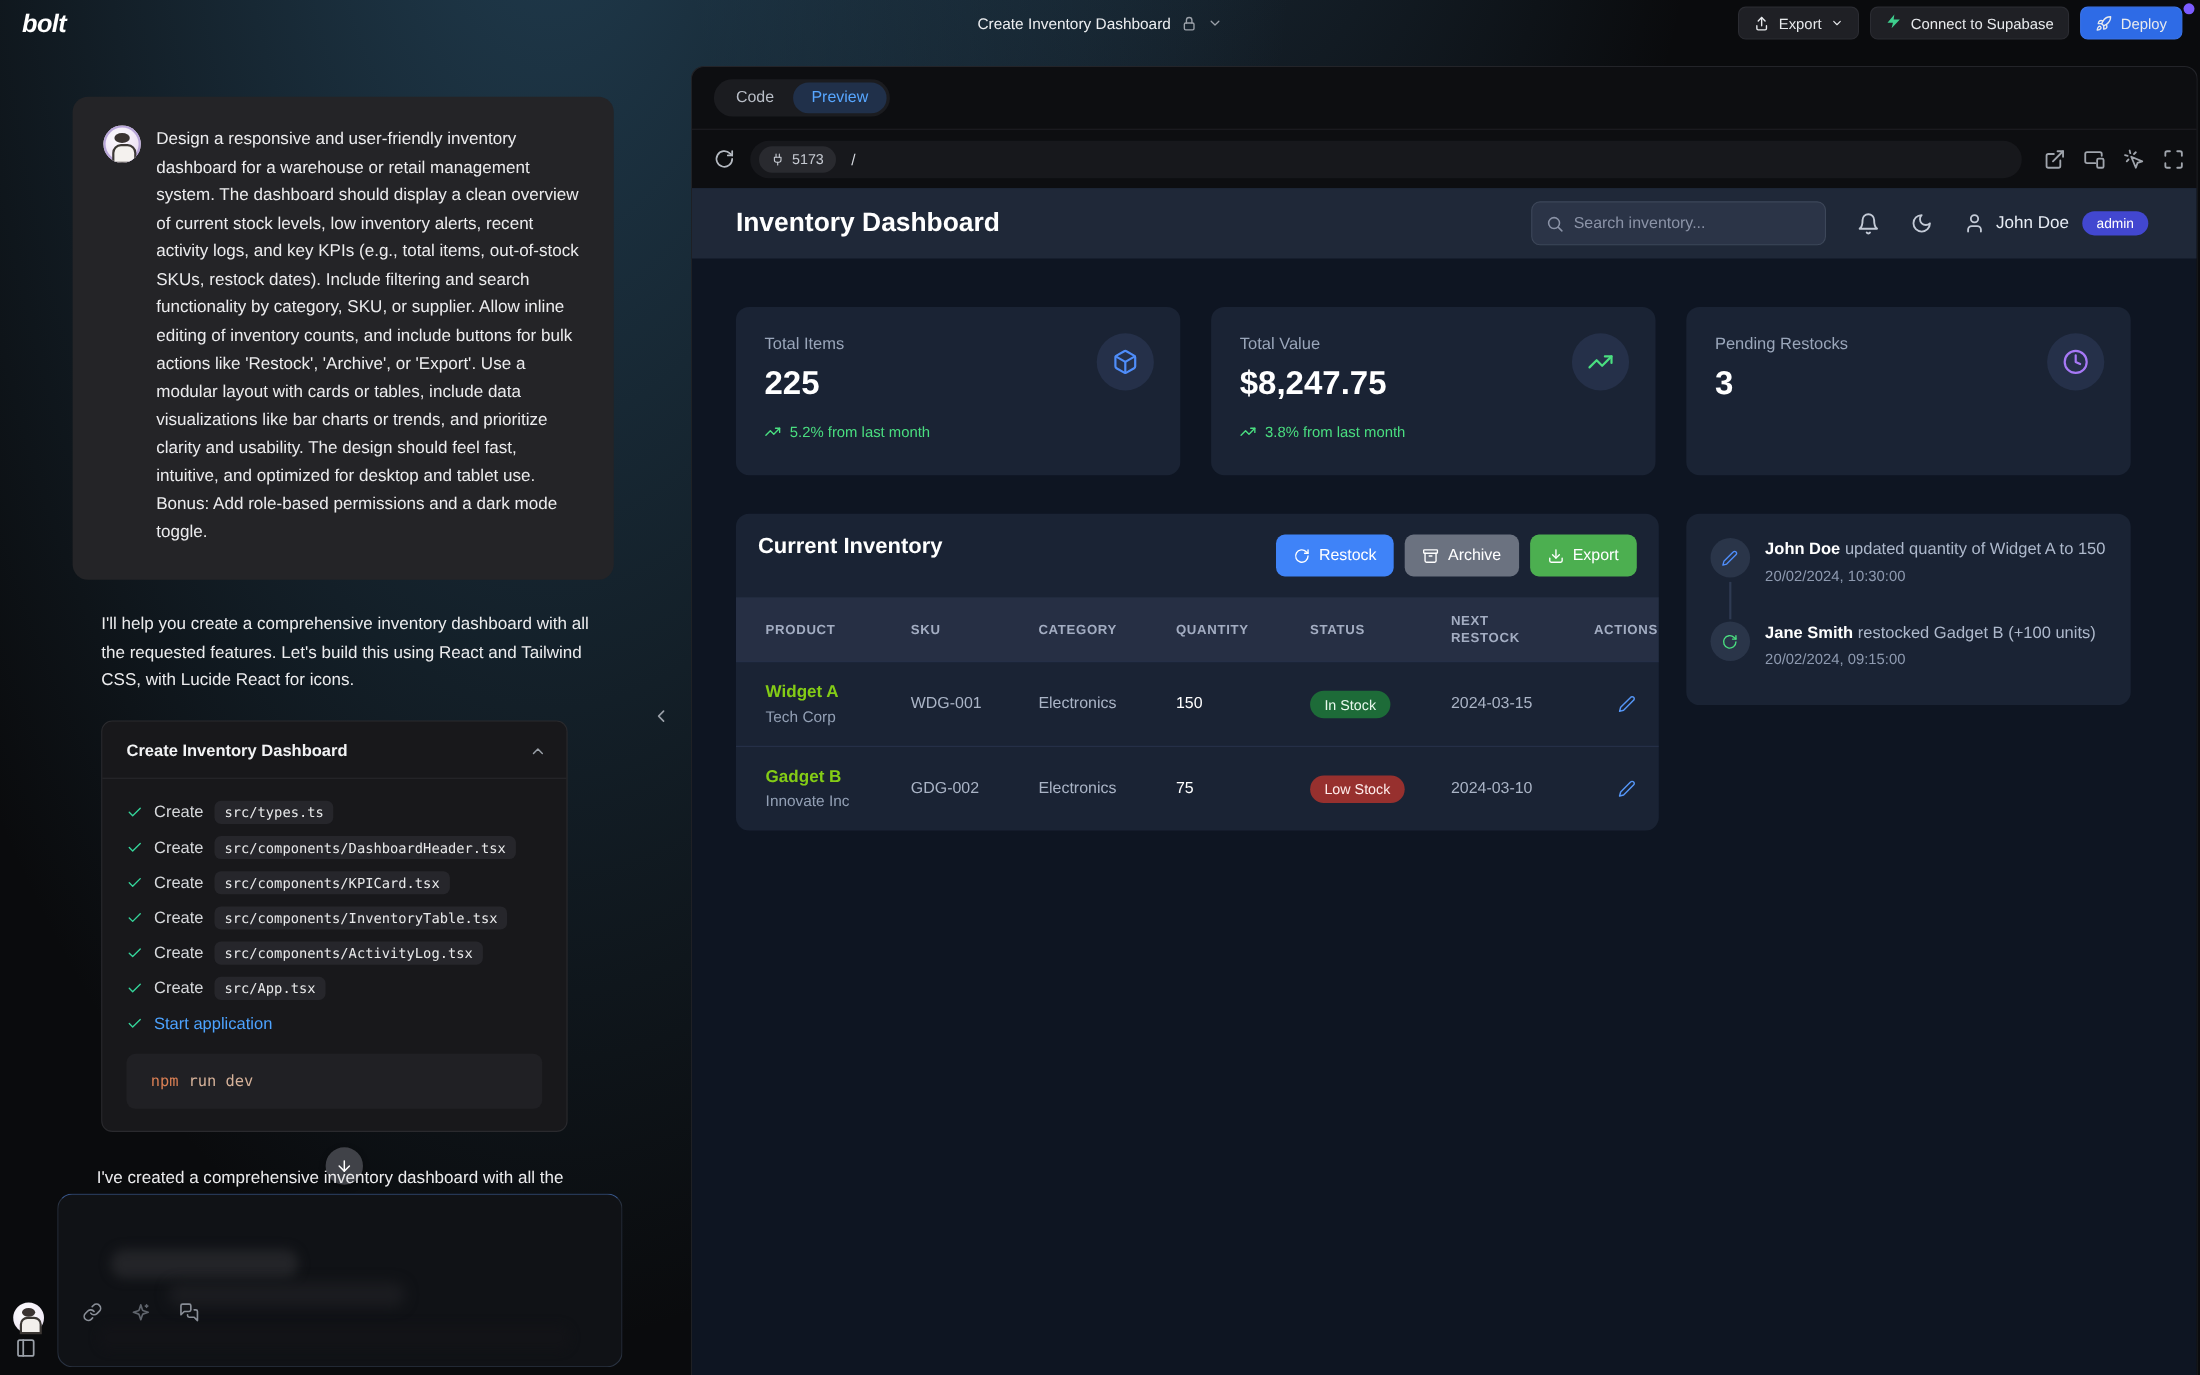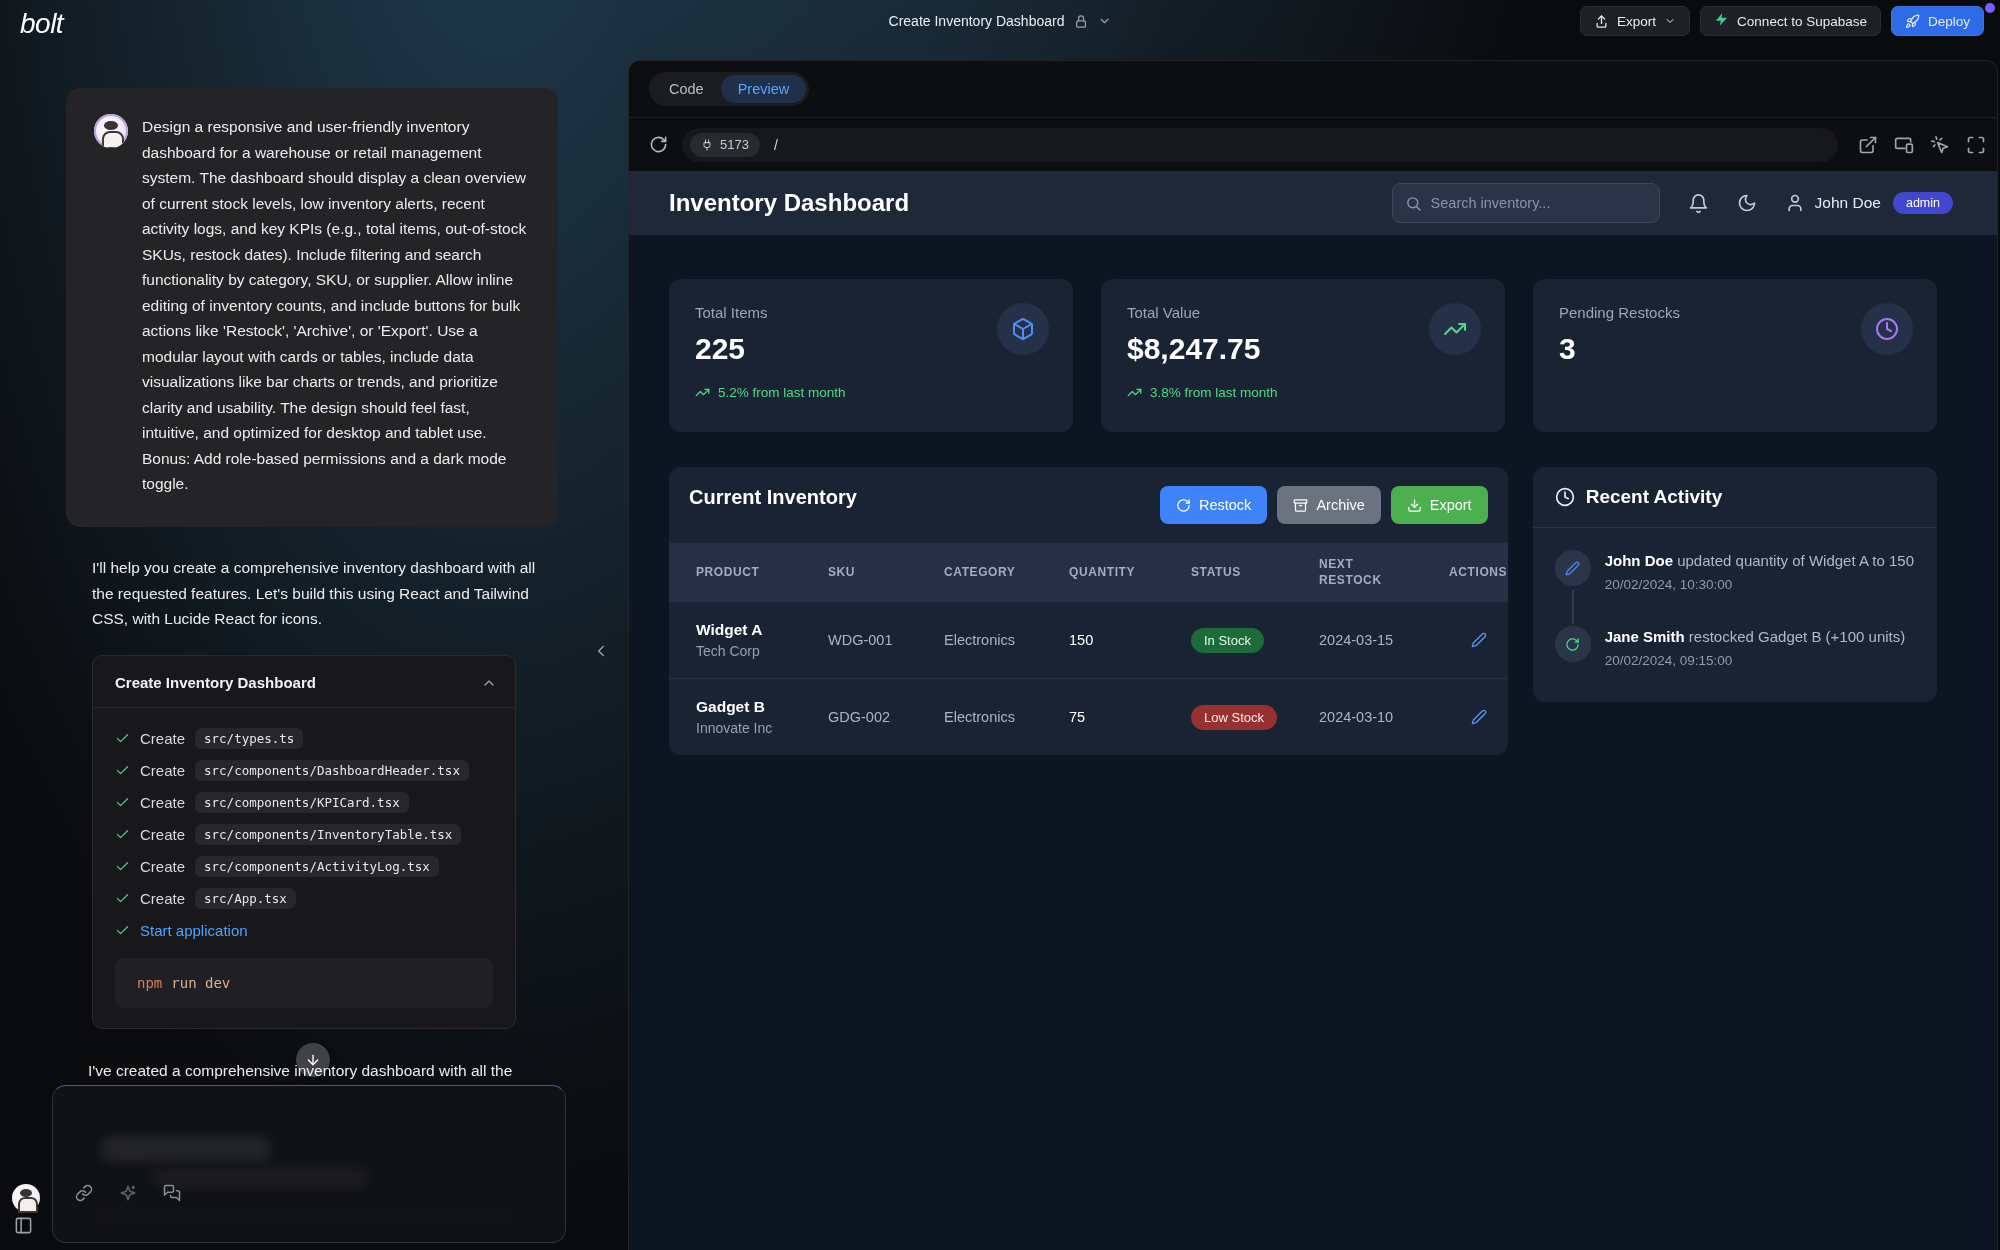--- a/index.html
+++ b/index.html
@@ -7,21 +7,21 @@
   body { font-family:"Liberation Sans","DejaVu Sans",sans-serif; color:#e5e7eb; }
   .stage { position:relative; width:2000px; height:1250px;
     background:
       radial-gradient(55% 190% at 25% -20%, rgba(52,104,138,.55) 0%, rgba(52,104,138,0) 62%),
       radial-gradient(42% 150% at 54% -40%, rgba(64,118,160,.33) 0%, rgba(64,118,160,0) 60%),
       #0a0b0d; }
   svg.ic { fill:none; stroke:currentColor; stroke-width:2; stroke-linecap:round; stroke-linejoin:round; display:block; }
 
   
   .topbar { position:absolute; left:0; top:0; width:2000px; height:42px; }
-  .logo { position:absolute; left:20px; top:8px; font-size:28px; font-weight:400; font-style:italic; color:#fff; letter-spacing:-.5px;text-align:right; }
+  .logo { position:absolute; left:20px; top:8px; font-size:23px; font-weight:700; font-style:italic; color:#fff; letter-spacing:-.5px;text-align:right; }
   .tb-center { position:absolute; left:50%; top:0; height:42px; transform:translateX(-50%); display:flex; align-items:center; gap:9px; color:#eceef1; }
   .tb-title { font-size:14px; font-weight:500; }
   .tb-center .dim { color:#9aa0a8; }
   .tb-actions { position:absolute; right:16px; top:6px; display:flex; gap:10px; }
   .tb-btn { display:inline-flex; align-items:center; gap:8px; height:30px; padding:0 13px; border-radius:7px; background:#1f2025; color:#e8eaed; font-size:13.5px; font-weight:500; border:1px solid #2b2c32; cursor:pointer; }
   .tb-btn.deploy { background:#2e6be6; border-color:#3a74ea; }
   .notif-dot { position:absolute; right:5px; top:3px; width:10px; height:10px; border-radius:50%; background:#7c5cff; }
 
   
   .user-card { position:absolute; left:66px; top:88px; width:492px; background:#242427; border-radius:14px; padding:26px 30px 30px 76px; }
@@ -105,21 +105,21 @@
   .inv-head { display:flex; align-items:flex-start; padding:19px 20px; }
   .inv-title { font-size:20px; font-weight:700; color:#fff; }
   .inv-head .spacer { flex:1; }
   .inv-btn { display:inline-flex; align-items:center; gap:8px; height:38px; padding:0 16px; border:none; border-radius:8px; font-family:inherit; font-size:14.5px; color:#fff; cursor:pointer; margin-left:10px; }
   .btn-restock { background:#3f83f8; } .btn-archive { background:#6b7280; } .btn-export { background:#4caf50; }
   .inv-grid { display:grid; grid-template-columns:132px 116px 125px 122px 128px 130px 1fr; padding-left:27px; align-items:center; }
   .inv-thead { background:#262f44; height:58px; }
   .inv-thead .th { font-size:12px; font-weight:700; letter-spacing:.6px; text-transform:uppercase; color:#a3adc2; }
   .th-wrap { display:inline-block; max-width:72px; line-height:16px; }
   .inv-row { height:77px; border-top:1px solid #27314a; }
-  .cell-product .p-name { font-size:15.5px; font-weight:700; color:#ffffff; }
+  .cell-product .p-name { font-size:15.5px; font-weight:700; color:#84cc16; }
   .cell-product .p-sup { font-size:14px; color:#93a0b5; margin-top:4px; }
   .cell { font-size:14.5px; color:#aab4c6; }
   .cell.qty { color:#fff; }
   .pill { display:inline-block; padding:5px 13px; border-radius:999px; font-size:13px; }
   .pill.ok { background:#1d6b38; color:#e7f8ec; }
   .pill.low { background:#97302e; color:#feeceb; }
   .edit-ic { color:#5596f6; cursor:pointer; margin-left:22px; }
 
   .act-card { width:405px; background:#1a2334; border-radius:12px; }
   .act-head { display:flex; align-items:center; gap:11px; padding:19px 22px; border-bottom:1px solid #27324a; color:#e8edf5; }
@@ -554,29 +554,20 @@
               <span class="cell">2024-03-10</span>
               <span class="edit-ic">
                   <svg class="ic" width="16" height="16" viewBox="0 0 24 24">
                     <path d="M17 3a2.85 2.83 0 1 1 4 4L7.5 20.5 2 22l1.5-5.5Z"></path>
                   </svg>
                 </span>
             </div>
           </div>
 
           <div class="act-card">
-            <div class="act-head">
-              <span>
-                  <svg class="ic" width="20" height="20" viewBox="0 0 24 24">
-                    <circle cx="12" cy="12" r="10"></circle>
-                    <polyline points="12 6 12 12 16 14"></polyline>
-                  </svg>
-                </span>
-              <span class="act-title">Recent Activity</span>
-            </div>
             <div class="act-body">
               <div class="act-item">
                 <span class="act-iconwrap">
                     <span class="ic-blue">
                       <svg class="ic" width="15" height="15" viewBox="0 0 24 24">
                         <path d="M17 3a2.85 2.83 0 1 1 4 4L7.5 20.5 2 22l1.5-5.5Z"></path>
                       </svg>
                     </span>
                   </span>
                 <span class="act-line"></span>

